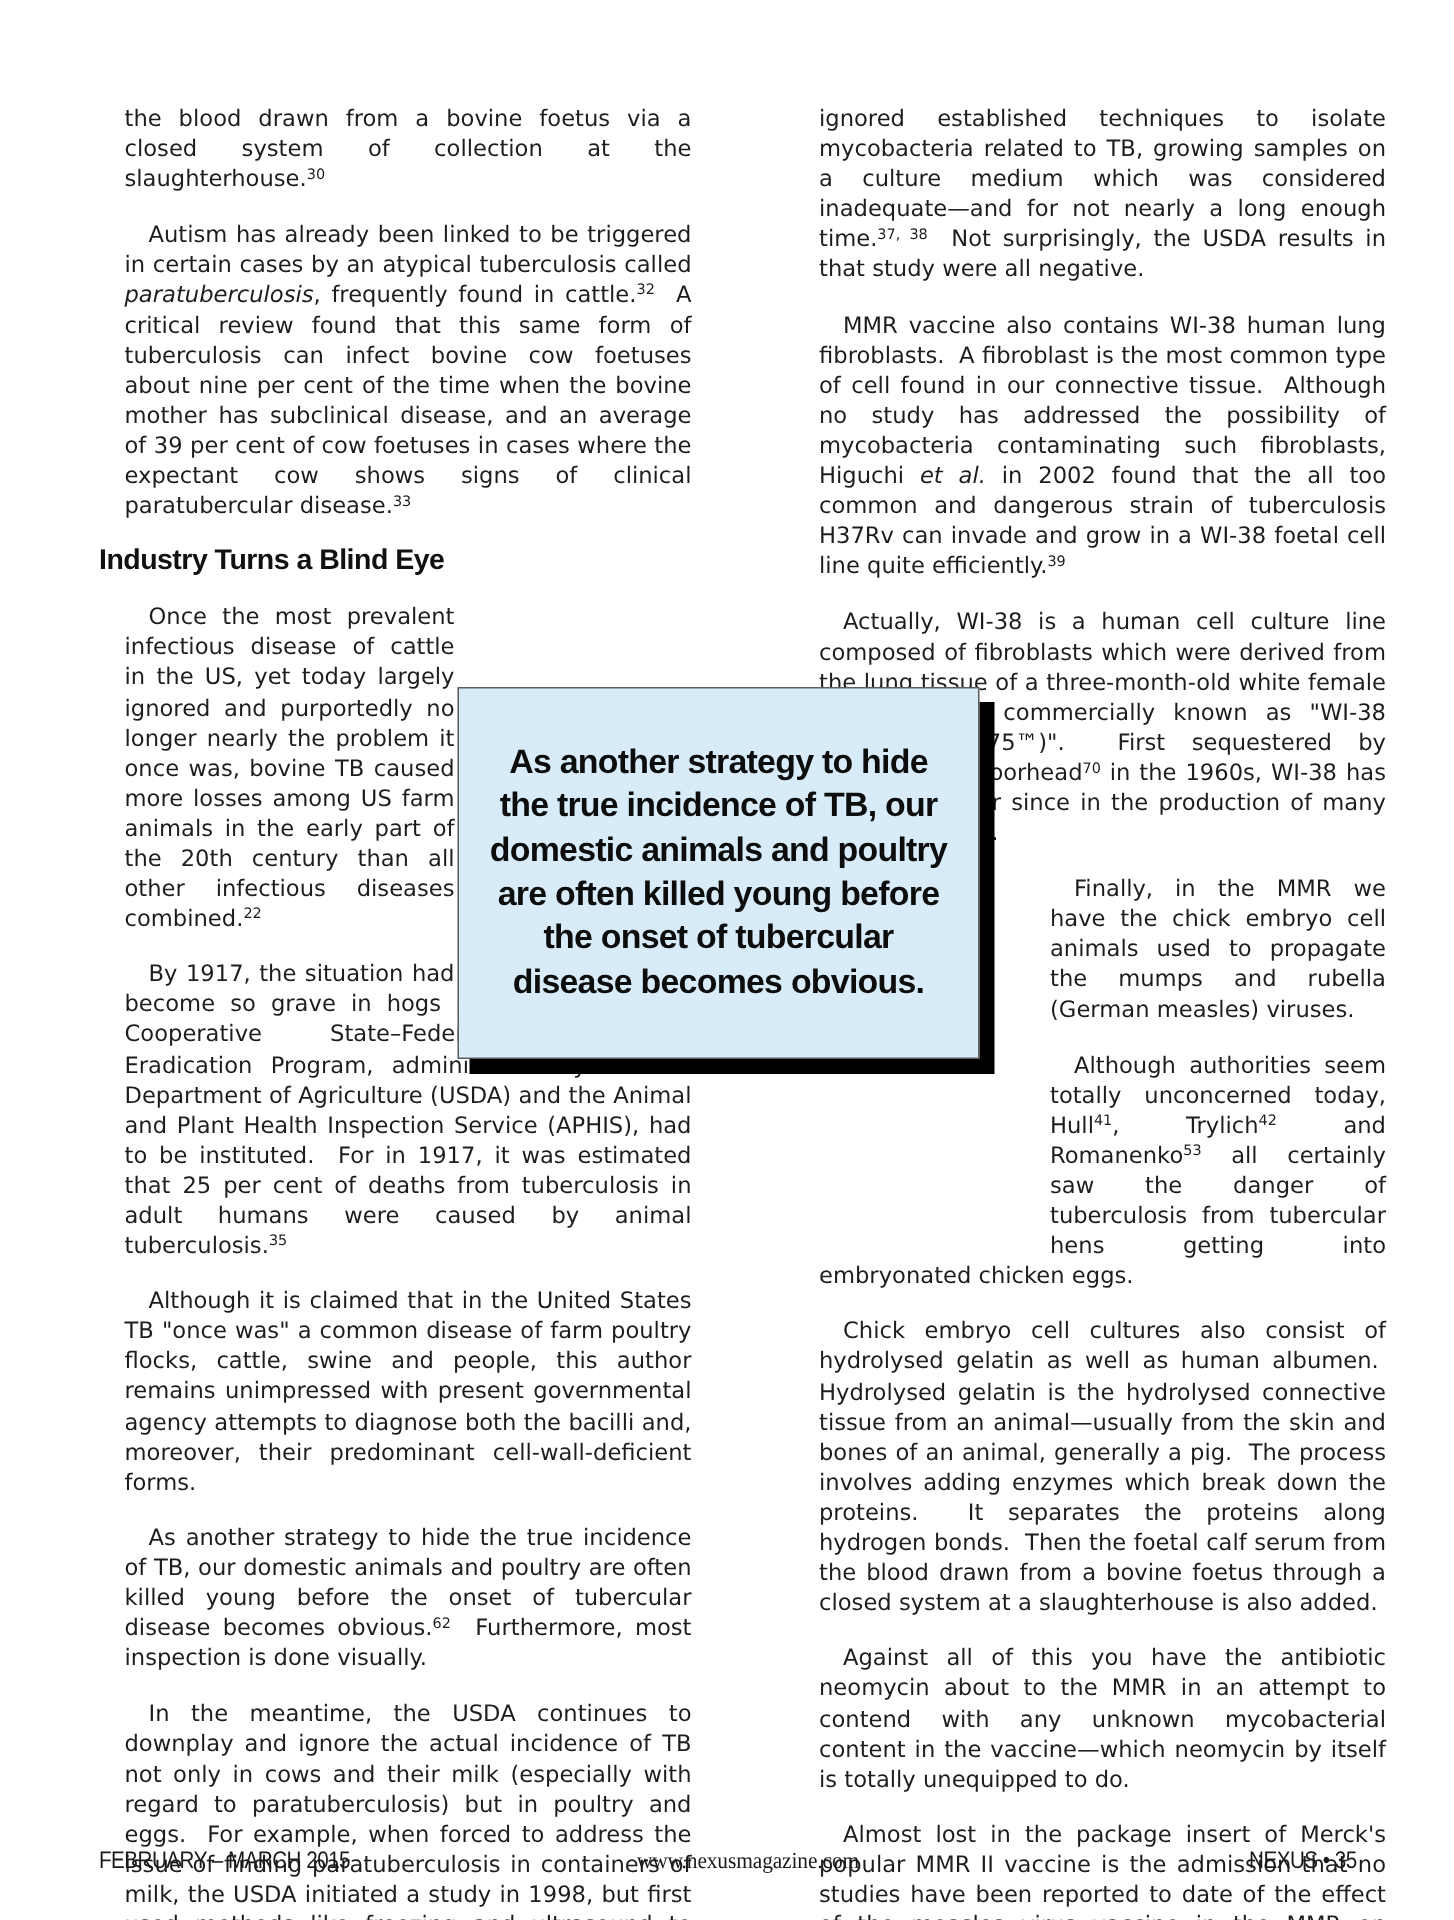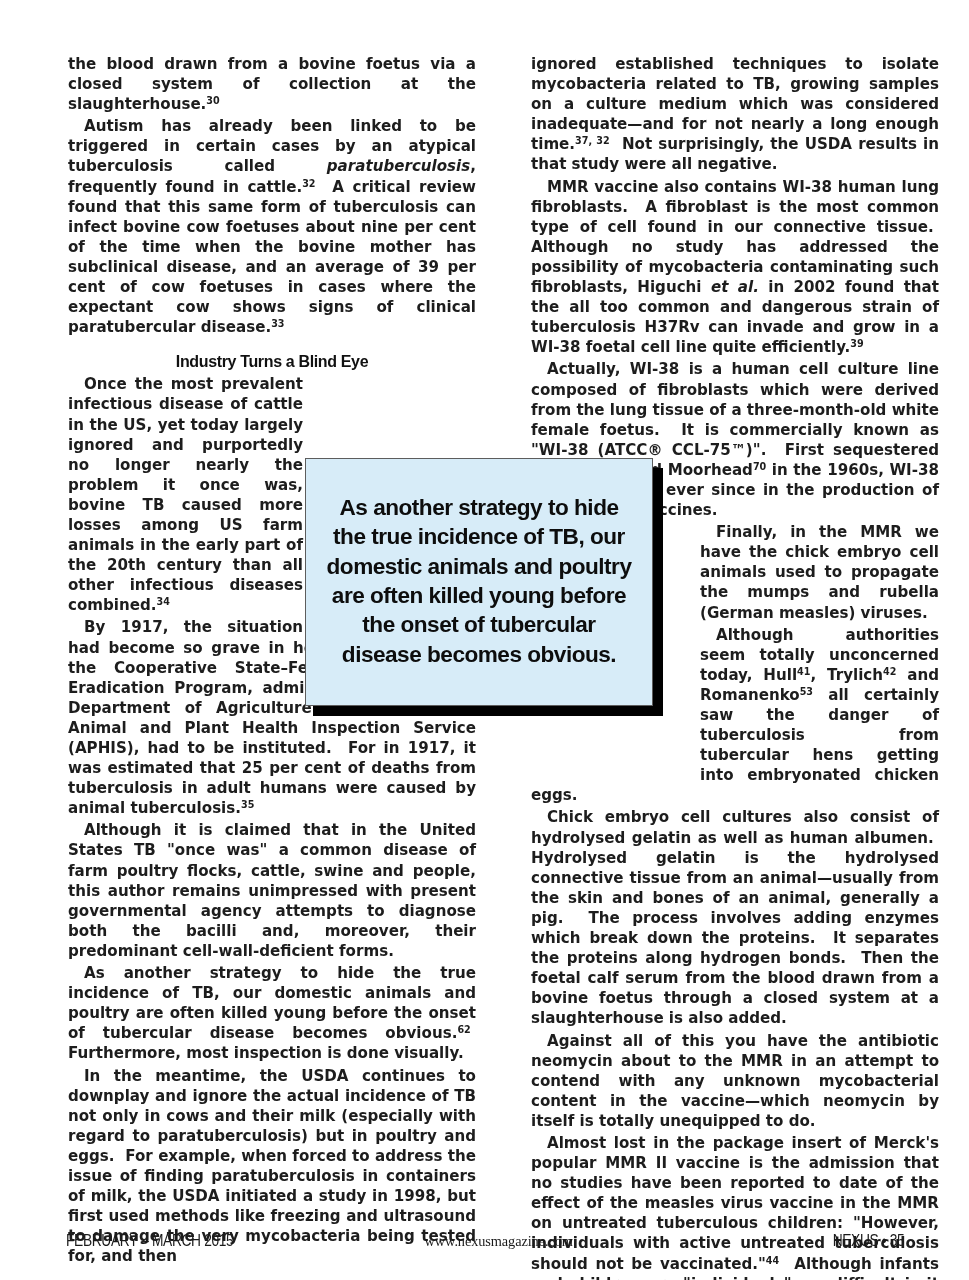--- a/index.html
+++ b/index.html
@@ -32,35 +32,34 @@
     line-height: 20.1px;
     text-align: justify;
     text-justify: inter-word;
     color: #1d1d1d;
     hyphens: none;
   }
   .col-left  { left: 66px; }
   .col-right { left: 529px; }
 
   .col p {
-    margin: 2px;
+    margin: 17px;
     text-indent: 16px;
-    font-weight: bold;
   }
   .col p.noindent { text-indent: 0; }
 
   
   h2.section-head {
     margin: 15px 0 1px 0;
-    font-size: 16px;
+    font-size: 19px;
     line-height: 20px;
     font-weight: bold;
     font-family: "Liberation Sans", sans-serif;
     letter-spacing: -0.35px;
-    text-align: center;
+    text-align: left;
     text-indent: 0;
     color: #111;
   }
 
   sup {
     font-size: 9.6px;
     line-height: 0;
     vertical-align: 0.52em;
   }
   .spacer-right {
@@ -159,34 +158,34 @@
     <p class="noindent">the blood drawn from a bovine foetus via a closed system of collection at the slaughterhouse.<sup>30</sup></p>
 
 
 
     <p>Autism has already been linked to be triggered in certain cases by an atypical tuberculosis called <i>paratuberculosis</i>, frequently found in cattle.<sup>32</sup>&nbsp; A critical review found that this same form of tuberculosis can infect bovine cow foetuses about nine per cent of the time when the bovine mother has subclinical disease, and an average of 39 per cent of cow foetuses in cases where the expectant cow shows signs of clinical paratubercular disease.<sup>33</sup></p>
 
     <h2 class="section-head">Industry Turns a Blind Eye</h2>
 
     <div class="spacer-right"></div>
 
-    <p>Once the most prevalent infectious disease of cattle in the US, yet today largely ignored and purportedly no longer nearly the problem it once was, bovine TB caused more losses among US farm animals in the early part of the 20th century than all other infectious diseases combined.<sup>34</sup></p>
+    <p>Once the most prevalent infectious disease of cattle in the US, yet today largely ignored and purportedly no longer nearly the problem it once was, bovine TB caused more losses among US farm animals in the early part of the 20th century than all other infectious diseases combined.<sup>22</sup></p>
 
     <p>By 1917, the situation had become so grave in hogs and cattle that the Cooperative State–Federal Tuberculosis Eradication Program, administered by the US Department of Agriculture (USDA) and the Animal and Plant Health Inspection Service (APHIS), had to be instituted.&nbsp; For in 1917, it was estimated that 25 per cent of deaths from tuberculosis in adult humans were caused by animal tuberculosis.<sup>35</sup></p>
 
     <p>Although it is claimed that in the United States TB "once was" a common disease of farm poultry flocks, cattle, swine and people, this author remains unimpressed with present governmental agency attempts to diagnose both the bacilli and, moreover, their predominant cell-wall-deficient forms.</p>
 
     <p>As another strategy to hide the true incidence of TB, our domestic animals and poultry are often killed young before the onset of tubercular disease becomes obvious.<sup>62</sup>&nbsp; Furthermore, most inspection is done visually.</p>
 
     <p>In the meantime, the USDA continues to downplay and ignore the actual incidence of TB not only in cows and their milk (especially with regard to paratuberculosis) but in poultry and eggs.&nbsp; For example, when forced to address the issue of finding paratuberculosis in containers of milk, the USDA initiated a study in 1998, but first used methods like freezing and ultrasound to damage the very mycobacteria being tested for, and then</p>
   </div>
 
   <div class="col col-right">
 
-    <p class="noindent">ignored established techniques to isolate mycobacteria related to TB, growing samples on a culture medium which was considered inadequate—and for not nearly a long enough time.<sup>37, 32</sup>&nbsp; Not surprisingly, the USDA results in that study were all negative.</p>
+    <p class="noindent">ignored established techniques to isolate mycobacteria related to TB, growing samples on a culture medium which was considered inadequate—and for not nearly a long enough time.<sup>37, 38</sup>&nbsp; Not surprisingly, the USDA results in that study were all negative.</p>
 
     <p>MMR vaccine also contains WI-38 human lung fibroblasts.&nbsp; A fibroblast is the most common type of cell found in our connective tissue.&nbsp; Although no study has addressed the possibility of mycobacteria contaminating such fibroblasts, Higuchi <i>et al.</i> in 2002 found that the all too common and dangerous strain of tuberculosis H37Rv can invade and grow in a WI-38 foetal cell line quite efficiently.<sup>39</sup></p>
 
     <p>Actually, WI-38 is a human cell culture line composed of fibroblasts which were derived from the lung tissue of a three-month-old white female foetus.&nbsp; It is commercially known as "WI-38 (ATCC® CCL-75™)".&nbsp; First sequestered by Hayflick and Moorhead<sup>70</sup> in the 1960s, WI-38 has been used ever since in the production of many of our vaccines.</p>
 
     <div class="spacer-left"></div>
 
     <p>Finally, in the MMR we have the chick embryo cell animals used to propagate the mumps and rubella (German measles) viruses.</p>
 
     <p>Although authorities seem totally unconcerned today, Hull<sup>41</sup>, Trylich<sup>42</sup> and Romanenko<sup>53</sup> all certainly saw the danger of tuberculosis from tubercular hens getting into embryonated chicken eggs.</p>

